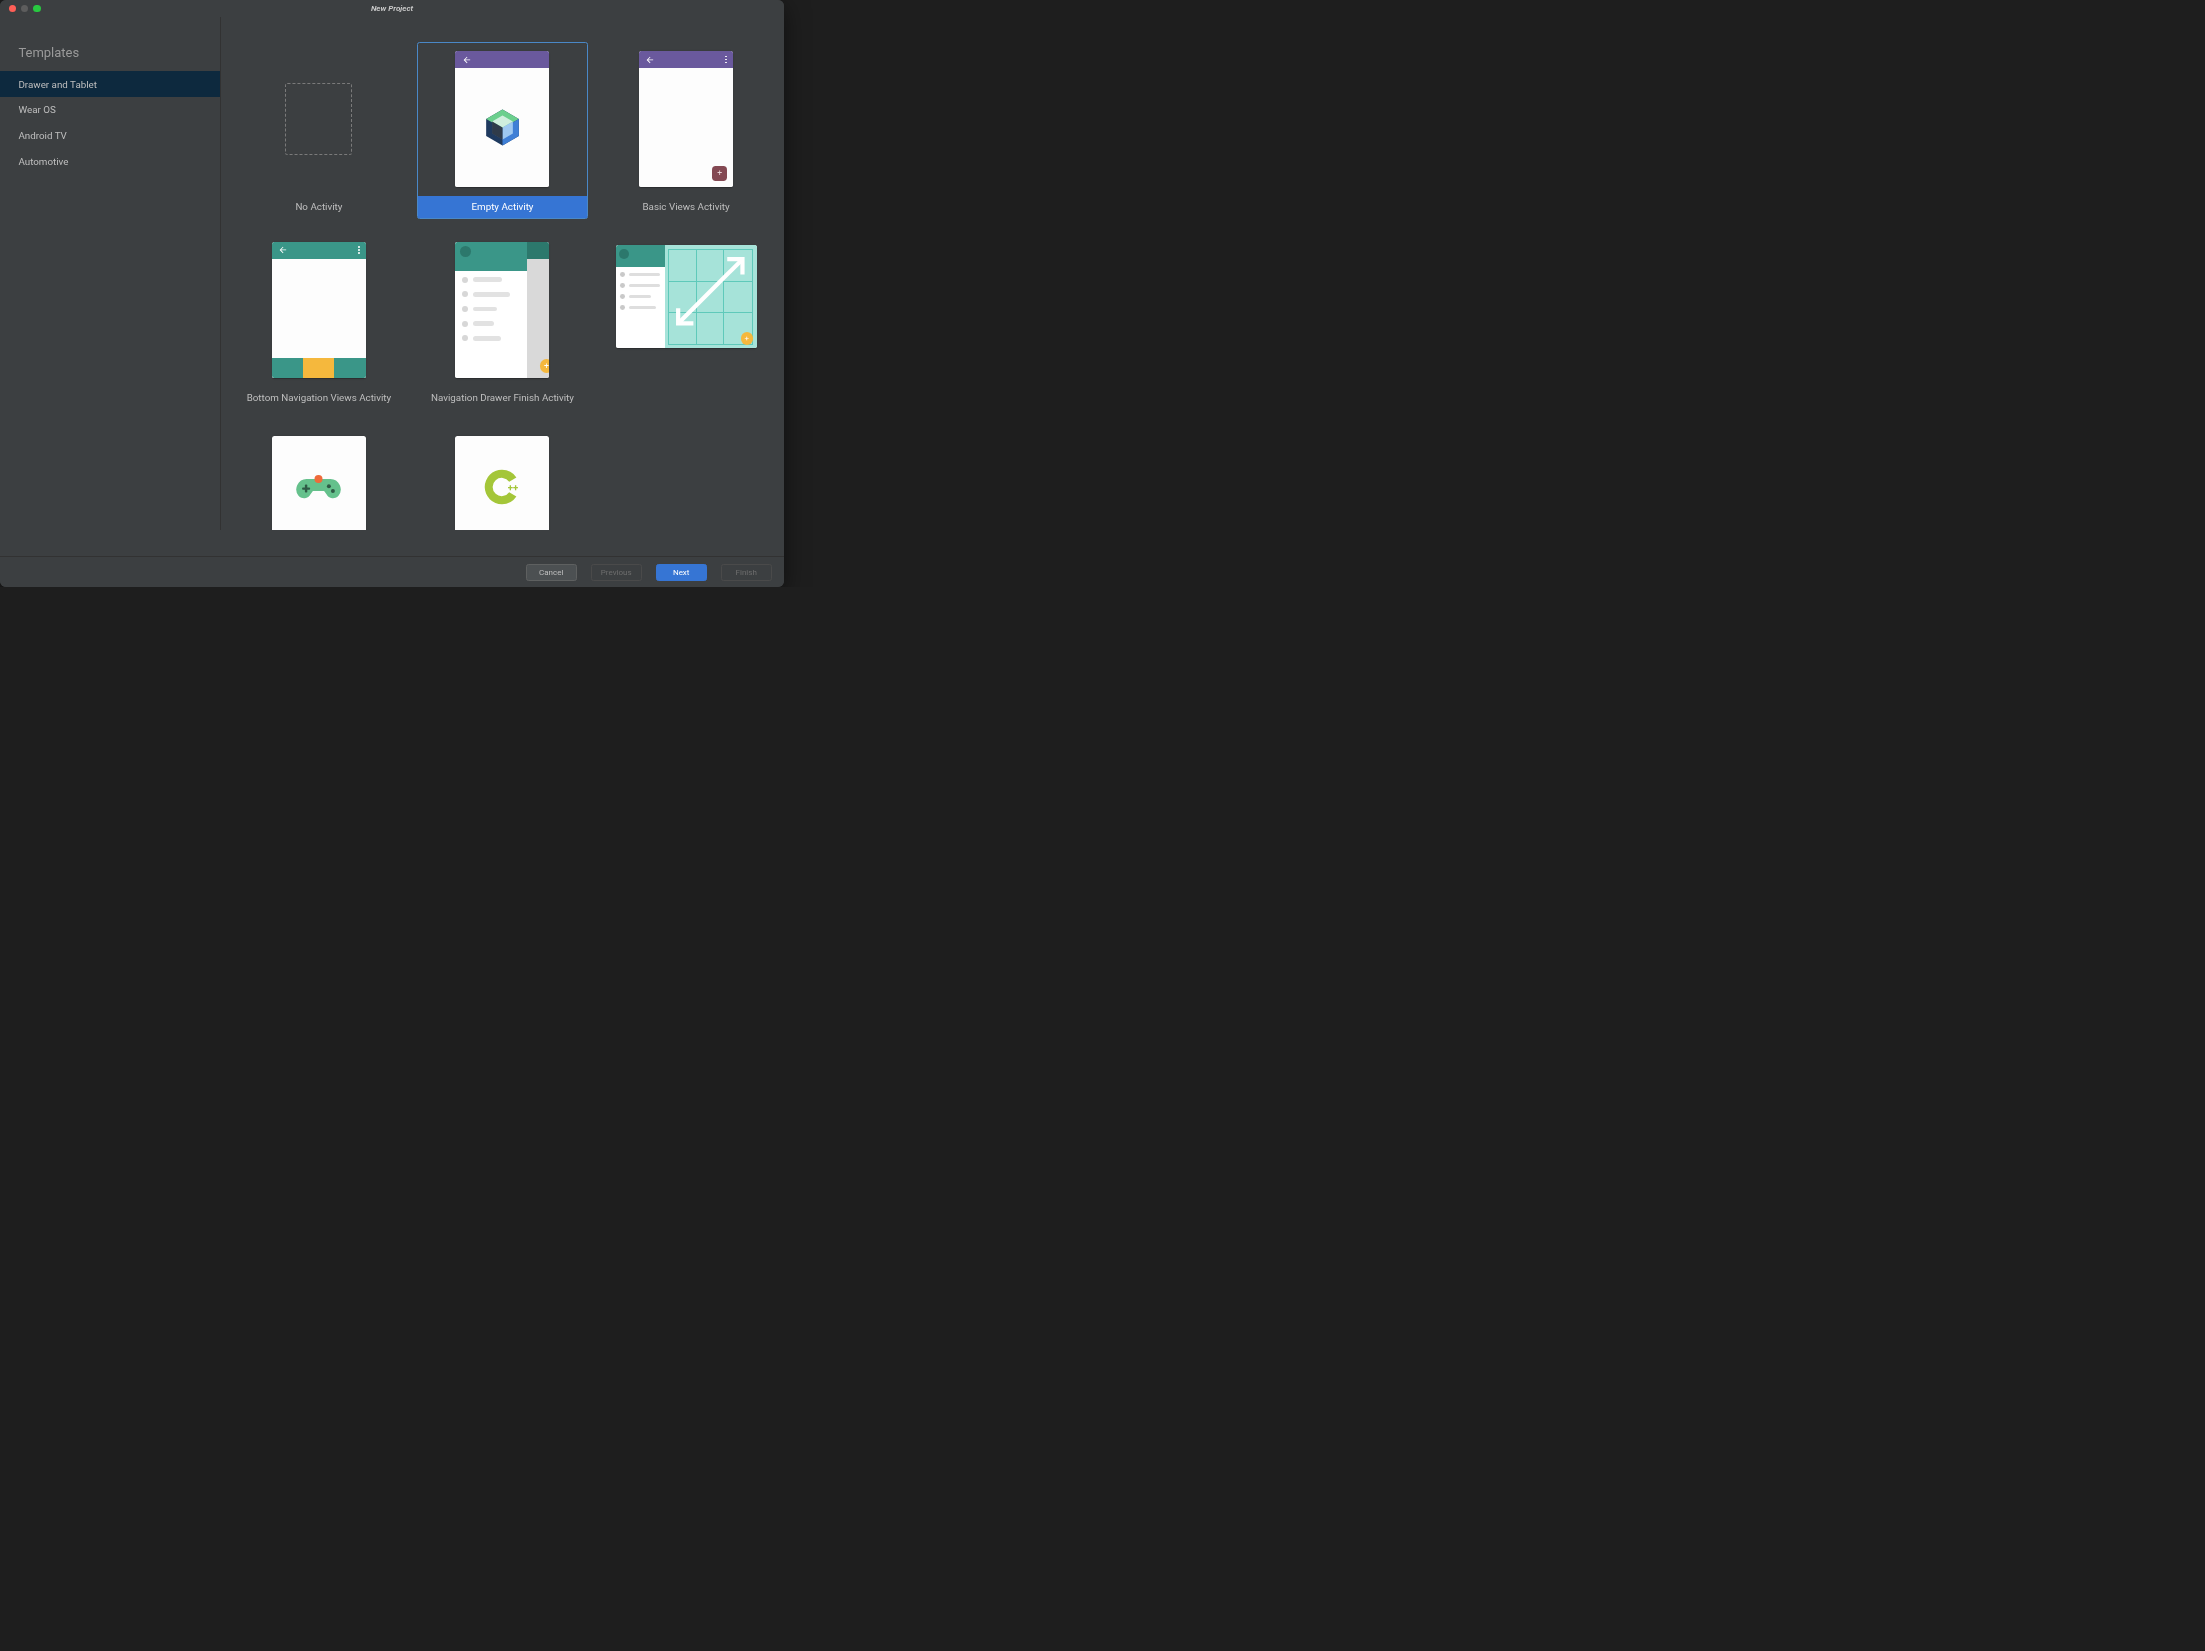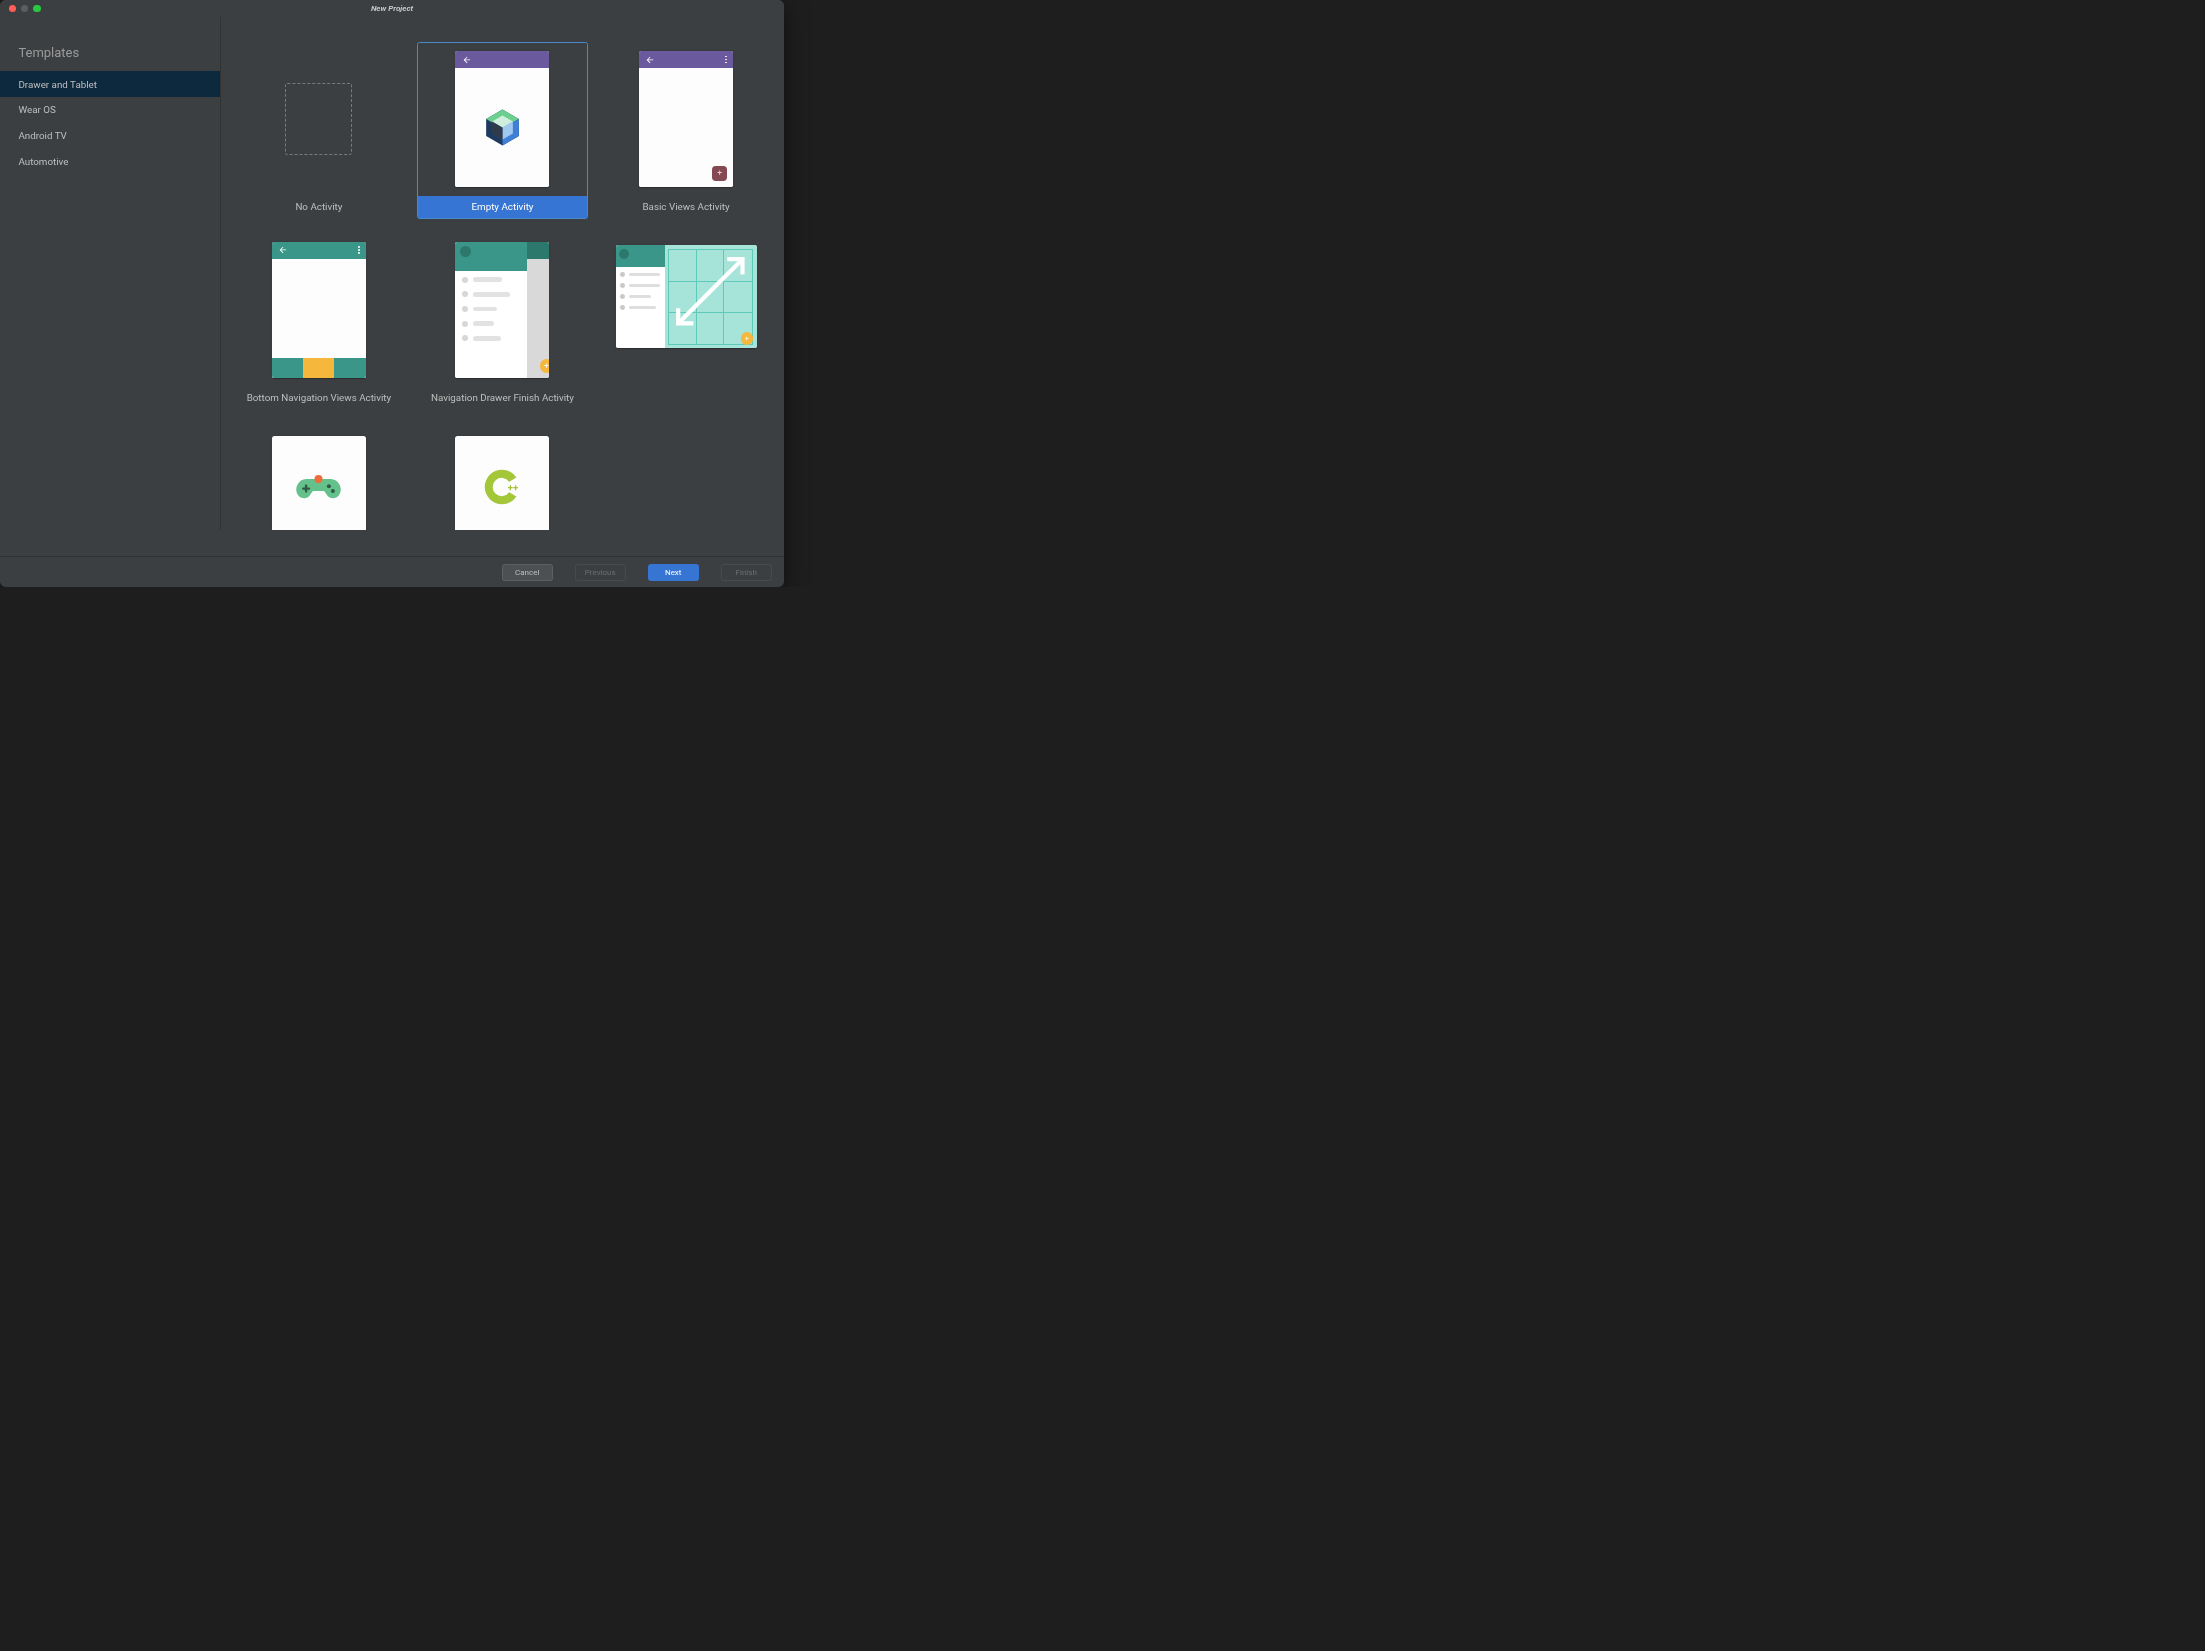--- a/index.html
+++ b/index.html
@@ -106,21 +106,21 @@
     linear-gradient(#5fc9ba,#5fc9ba) 0 33.3%/100% 1.2px no-repeat,
     linear-gradient(#5fc9ba,#5fc9ba) 0 66.6%/100% 1.2px no-repeat;
   }
   .pf-arrow{position:absolute;inset:3.7px;}
   .pf-fab{position:absolute;right:3.7px;bottom:3.7px;width:12.3px;height:12.3px;border-radius:50%;background:var(--orange);color:#fff;display:flex;align-items:center;justify-content:center;font-size:8px;}
   
   .game-ctrl{width:51px;height:32px;}
   
   .cpp-logo{width:48px;height:48px;}
   
-  .footer{flex:0 0 31px;border-top:0.6px solid var(--divider);display:flex;align-items:center;justify-content:flex-end;gap:22px;padding:0 12.3px;background:var(--bg);margin-top:26px;}
+  .footer{flex:0 0 31px;border-top:0.6px solid var(--divider);display:flex;align-items:center;justify-content:flex-end;gap:14px;padding:0 12.3px;background:var(--bg);margin-top:26px;}
   .btn{height:17px;min-width:51px;padding:0 8.6px;border-radius:2.5px;border:0.6px solid var(--btn-border);background:transparent;color:var(--text);font-size:8px;display:flex;align-items:center;justify-content:center;cursor:pointer;}
   .btn.filled{background:var(--btn-bg);}
   .btn.primary{background:var(--accent-blue);border-color:var(--accent-blue);color:#fff;}
   .btn.disabled{color:var(--btn-dis);border-color:#4a4a4a;cursor:default;}
   
   .content::-webkit-scrollbar{width:6.1px;}
   .content::-webkit-scrollbar-thumb{background:#555;border-radius:3.1px;}
 </style>
 </head>
 <body>

